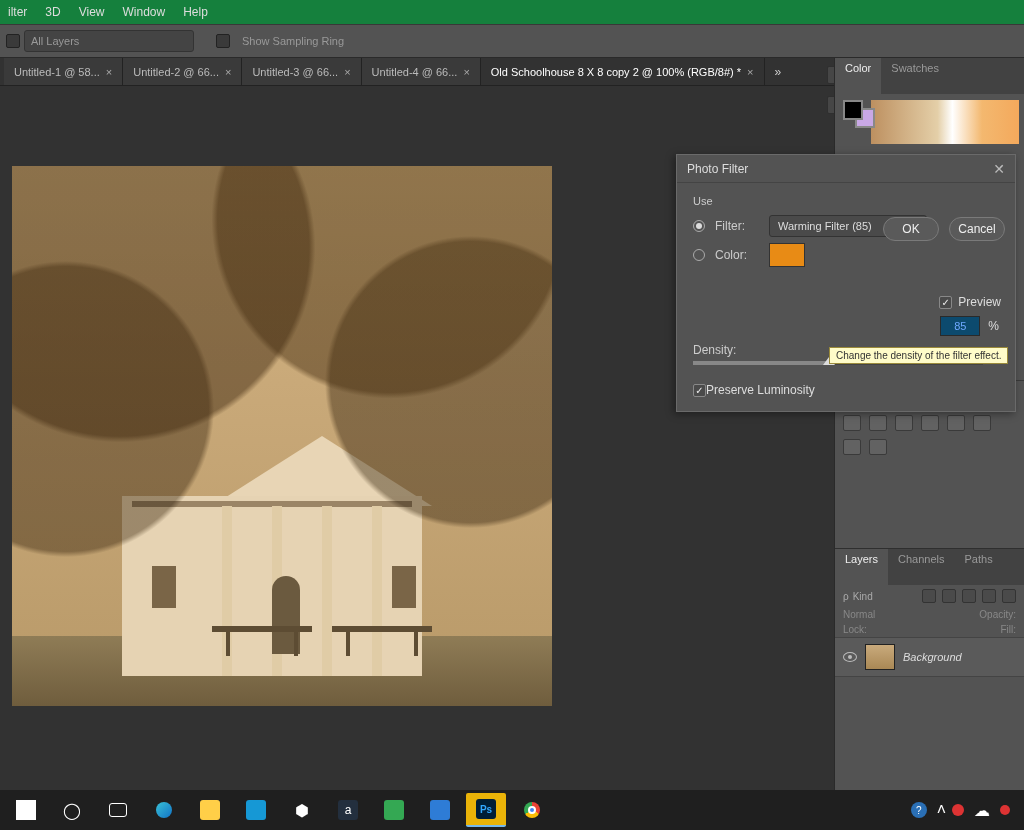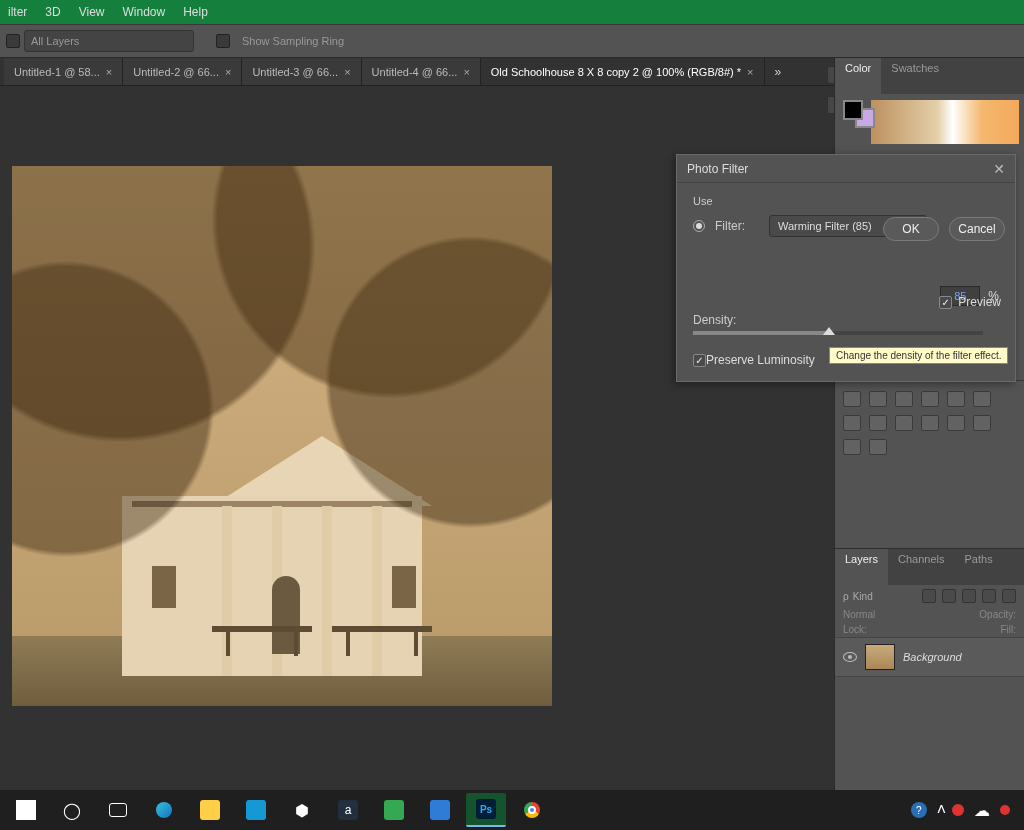--- a/index.html
+++ b/index.html
@@ -89,32 +89,32 @@
   .row { display:flex; align-items:center; gap:10px; margin:6px 0; }
   .radio { width:12px; height:12px; border:1px solid #aaa; border-radius:50%; display:flex; align-items:center; justify-content:center; }
   .radio.on::after { content:""; width:6px; height:6px; background:#ddd; border-radius:50%; }
   .label { width:44px; color:#ccc; }
   .select { width:158px; height:22px; background:#4a4a4a; border:1px solid #333; border-radius:3px; display:flex; align-items:center; justify-content:space-between; padding:0 8px; font-size:11px; color:#ddd; }
   .swatch { width:36px; height:24px; border:1px solid #333; background:#e88b15; }
   .checkbox { width:13px; height:13px; border:1px solid #888; border-radius:2px; display:flex; align-items:center; justify-content:center; background:#4a4a4a; }
   .checkbox.on::after { content:"✓"; font-size:10px; color:#eee; }
   .density-row { display:flex; align-items:center; gap:8px; margin-top:28px; }
   .density-row .lbl { width:100px; color:#ccc;margin-top:48px; }
-  .num-input { width:40px; height:20px; background:#404040; border:1px solid #2a2a2a; color:#6ea8ff; font-size:11px; text-align:center; display:flex; align-items:center; justify-content:center; }
+  .num-input { width:40px; height:20px; background:#0c4a6e; border:1px solid #2a2a2a; color:#6ea8ff; font-size:11px; text-align:center; display:flex; align-items:center; justify-content:center; }
   .slider { position:relative; width:290px; height:4px; background:#444; margin:4px 0 2px; }
   .slider .fill { position:absolute; left:0; top:0; height:4px; background:#888; }
   .slider .handle { position:absolute; top:-4px; width:0; height:0; border-left:6px solid transparent; border-right:6px solid transparent; border-bottom:8px solid #ddd; transform:translateX(-6px); }
   .tooltip { position:absolute; background:#fffcc9; border:1px solid #9a8a3a; color:#333; font-size:10px; padding:2px 6px; white-space:nowrap; }
   .preserve-row { display:flex; align-items:center; gap:0; margin-top:18px; }
   .preview-row { position:absolute; right:14px; top:112px; display:flex; align-items:center; gap:6px; font-size:12px; }
 
   
   .taskbar { position:absolute; left:0; right:0; bottom:0; height:40px; background:#1f1f1f; display:flex; align-items:center; padding:0 6px; gap:6px; }
   .tb-item { width:40px; height:34px; display:flex; align-items:center; justify-content:center; border-radius:2px; }
-  .tb-item.active { background:#14532d; border-bottom:2px solid #76b9ed; }
+  .tb-item.active { background:#eab308; border-bottom:2px solid #76b9ed; }
   .tb-spacer { flex:1; }
   .tray { display:flex; align-items:center; gap:10px; padding-right:8px; }
   .circ { width:16px; height:16px; border-radius:50%; }
 
   
   .sq { width:20px; height:20px; border-radius:3px; }
 </style>
 </head>
 <body>
 
@@ -281,20 +281,25 @@
 
     <div class="legend">Use</div>
     <div class="row">
       <div class="radio on"></div>
       <span class="label">Filter:</span>
       <div class="select">
         <span>Warming Filter (85)</span>
         <span>⌄</span>
       </div>
     </div>
+    <div class="row">
+      <div class="radio"></div>
+      <span class="label">Color:</span>
+      <div class="swatch" style="background:#e88b15"></div>
+    </div>
 
     <div class="density-row">
       <span class="lbl">Density:</span>
       <div style="flex:1"></div>
       <div class="num-input">85</div>
       <span>%</span>
     </div>
     <div class="slider">
       <div class="fill" id="slider-fill" style="width: 47%;"></div>
       <div class="handle" id="slider-handle" style="left: 47%;"></div>

